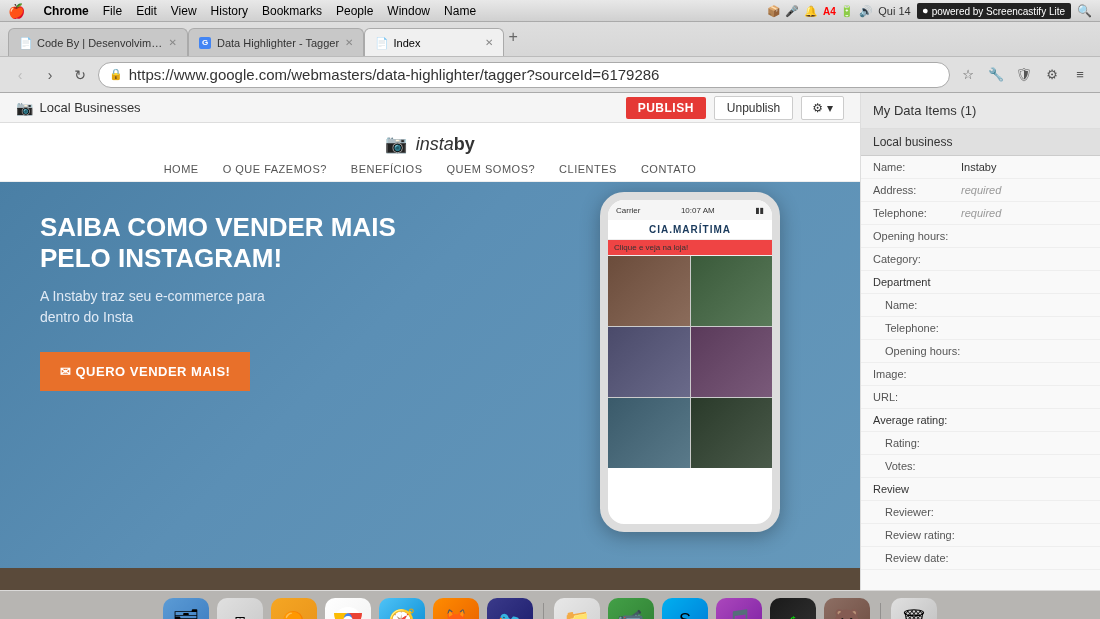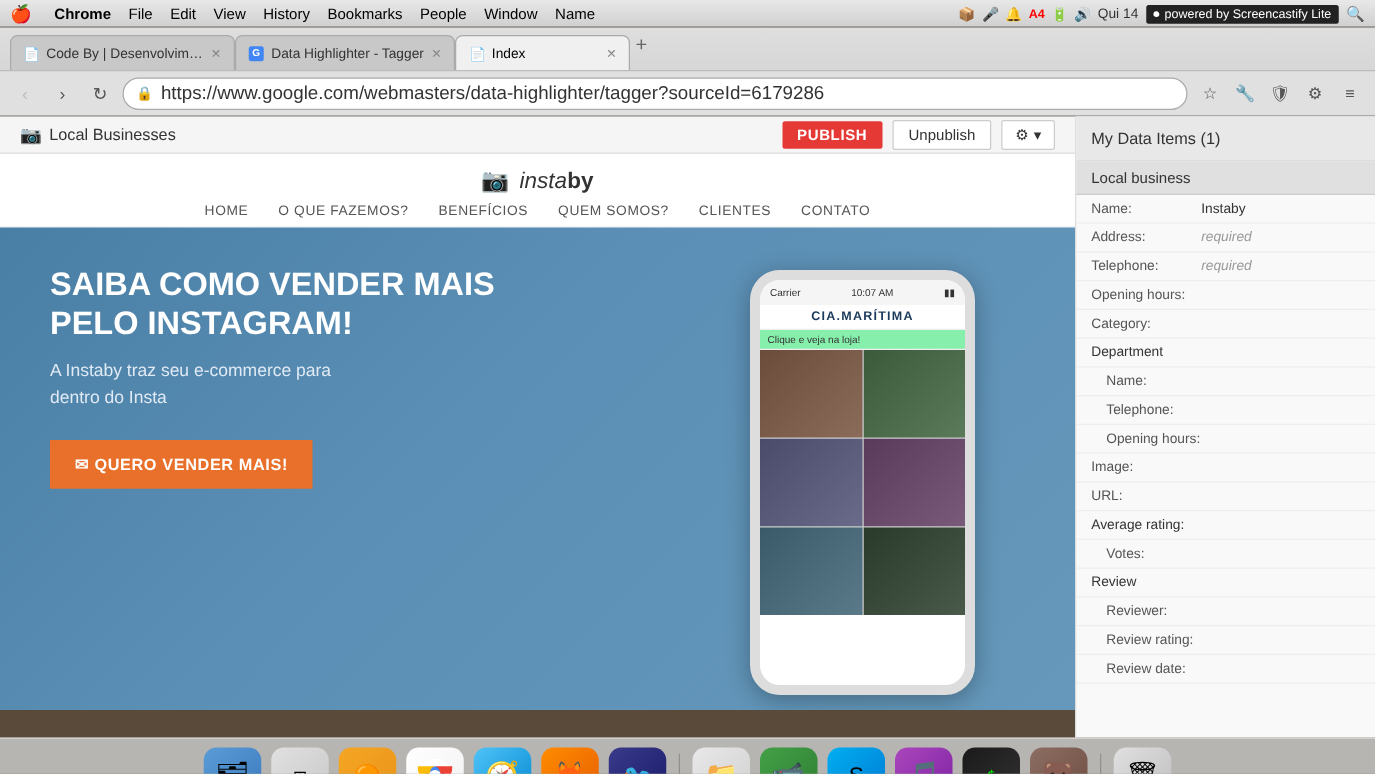--- a/index.html
+++ b/index.html
@@ -238,35 +238,34 @@
       position: absolute;
       right: 80px;
       top: 10px;
       width: 180px;
       height: 340px;
       background: #fff;
       border-radius: 24px;
       border: 8px solid #ddd;
       box-shadow: 0 4px 20px rgba(0,0,0,0.3);
       overflow: hidden;
-      margin-top: 24px;
     }
     .phone-top-bar {
       height: 20px;
       background: #f5f5f5;
       display: flex;
       align-items: center;
       justify-content: space-between;
       padding: 0 8px;
       font-size: 8px;
       color: #333;
     }
     .phone-screen { height: calc(100% - 20px); overflow: hidden; }
     .phone-brand { background: #fff; text-align: center; padding: 4px; font-size: 9px; color: #333; border-bottom: 1px solid #eee; }
-    .phone-cta-bar { background: #86efac; padding: 3px 6px; font-size: 8px; color: #333; border-bottom: 1px solid #eee; }
+    .phone-cta-bar { background: #ef4444; padding: 3px 6px; font-size: 8px; color: #333; border-bottom: 1px solid #eee; }
     .phone-grid { display: grid; grid-template-columns: 1fr 1fr; gap: 1px; background: #ccc; }
     .phone-grid-item { height: 70px; background: linear-gradient(135deg, #888, #aaa); overflow: hidden; }
     .phone-grid-item:nth-child(1) { background: linear-gradient(135deg, #6b4c3b, #8b6c5b); }
     .phone-grid-item:nth-child(2) { background: linear-gradient(135deg, #3a5a3a, #5a7a5a); }
     .phone-grid-item:nth-child(3) { background: linear-gradient(135deg, #4a4a6a, #6a6a8a); }
     .phone-grid-item:nth-child(4) { background: linear-gradient(135deg, #5a3a5a, #7a5a7a); }
     .phone-grid-item:nth-child(5) { background: linear-gradient(135deg, #3a5a6a, #5a7a8a); }
     .phone-grid-item:nth-child(6) { background: linear-gradient(135deg, #2a3a2a, #4a5a4a); }
 
     
@@ -517,20 +516,23 @@
       <span class="panel-sub-label">Opening hours:</span>
     </div>
     <div class="panel-field">
       <span class="panel-field-label">Image:</span>
     </div>
     <div class="panel-field">
       <span class="panel-field-label">URL:</span>
     </div>
     <div class="panel-field">
       <span class="panel-field-label" style="font-weight:500;color:#333;">Average rating:</span>
+    </div>
+    <div class="panel-field panel-indent">
+      <span class="panel-sub-label">Rating:</span>
     </div>
     <div class="panel-field panel-indent">
       <span class="panel-sub-label">Votes:</span>
     </div>
     <div class="panel-field">
       <span class="panel-field-label" style="font-weight:500;color:#333;">Review</span>
     </div>
     <div class="panel-field panel-indent">
       <span class="panel-sub-label">Reviewer:</span>
     </div>

